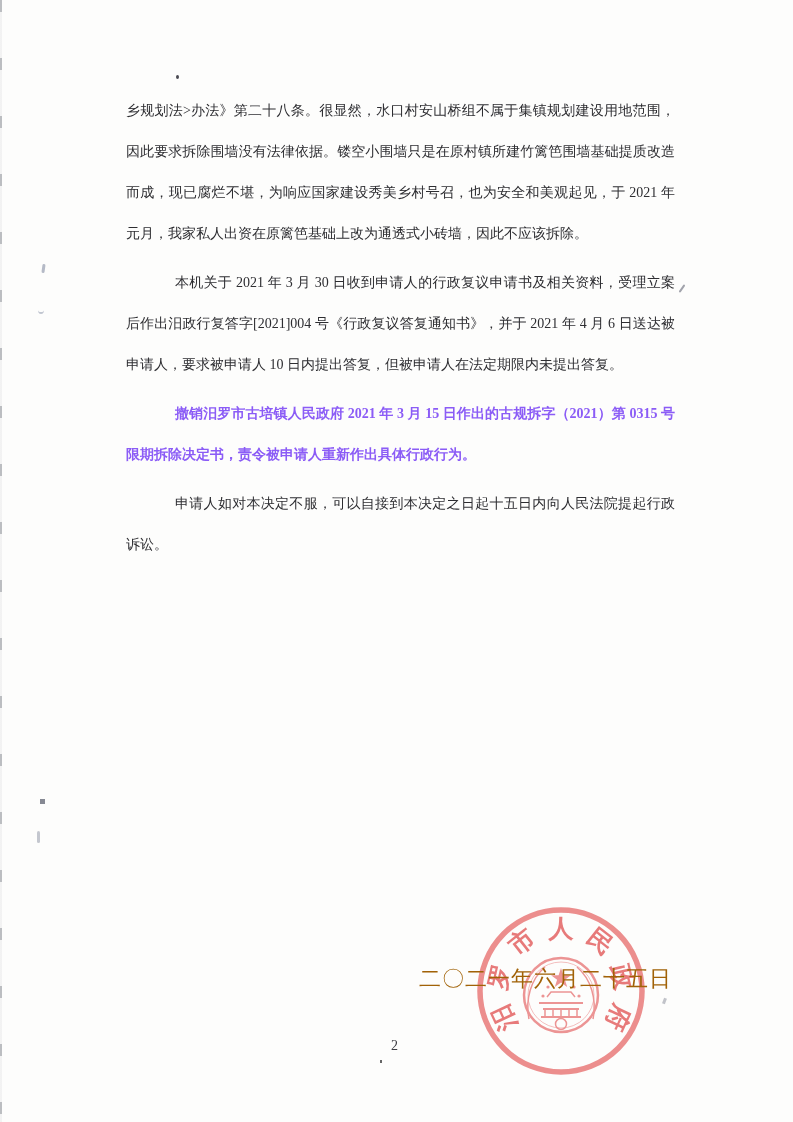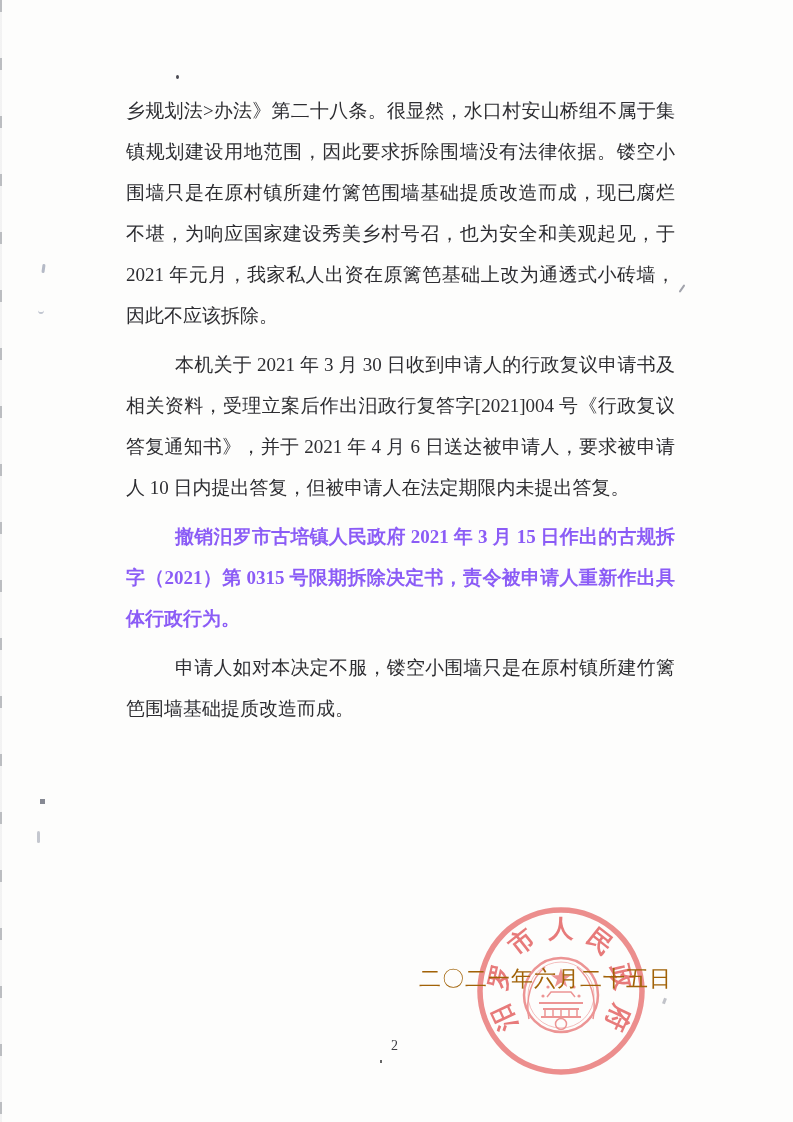--- a/index.html
+++ b/index.html
@@ -10,21 +10,21 @@
   }
   .page{position:absolute;inset:0;overflow:hidden;}
   .scan-edge{
     position:absolute;left:0;top:0;width:2px;height:1122px;
     background:repeating-linear-gradient(180deg,
       rgba(90,95,105,.40) 0 12px,
       rgba(150,150,160,.10) 12px 58px);
   }
   .doc-body{
     position:absolute;left:126px;top:90px;width:549px;
-    color:#2d2d31;font-size:19px;line-height:41px;
+    color:#2d2d31;font-size:14px;line-height:41px;
     text-align:justify;
   }
   .para{margin:0;}
   .para.indent{text-indent:49px;margin-top:8px;}
   .para.bold{font-weight:bold;color:#8b5cf6;}
   .date-line{
     position:absolute;left:419px;top:964px;z-index:3;
     font-size:22px;letter-spacing:1px;color:#a16207;white-space:nowrap;
   }
   .page-number{
@@ -53,21 +53,21 @@
 <body>
 
 <div class="page">
 
   <div class="scan-edge"></div>
 
   <div class="doc-body">
       <p class="para">乡规划法&gt;办法》第二十八条。很显然，水口村安山桥组不属于集镇规划建设用地范围，因此要求拆除围墙没有法律依据。镂空小围墙只是在原村镇所建竹篱笆围墙基础提质改造而成，现已腐烂不堪，为响应国家建设秀美乡村号召，也为安全和美观起见，于 2021 年元月，我家私人出资在原篱笆基础上改为通透式小砖墙，因此不应该拆除。</p>
       <p class="para indent">本机关于 2021 年 3 月 30 日收到申请人的行政复议申请书及相关资料，受理立案后作出汨政行复答字[2021]004 号《行政复议答复通知书》，并于 2021 年 4 月 6 日送达被申请人，要求被申请人 10 日内提出答复，但被申请人在法定期限内未提出答复。</p>
       <p class="para indent bold">撤销汨罗市古培镇人民政府 2021 年 3 月 15 日作出的古规拆字（2021）第 0315 号限期拆除决定书，责令被申请人重新作出具体行政行为。</p>
-      <p class="para indent">申请人如对本决定不服，镂空小围墙只是在原村镇所建竹篱笆围墙基础提质改造而成。</p>
+      <p class="para indent">申请人如对本决定不服，可以自接到本决定之日起十五日内向人民法院提起行政诉讼。</p>
     </div>
 
   <div class="seal">
     <svg id="seal-svg" viewBox="0 0 200 200" width="200" height="200" style="color: rgb(230, 111, 111);">
       <circle cx="100" cy="100" r="81" fill="none" stroke="currentColor" stroke-width="5.5" opacity="0.85"></circle>
       <g stroke="currentColor" fill="none" opacity="0.8">
         <circle cx="100" cy="104" r="37" stroke-width="2.5"></circle>
         <circle cx="100" cy="104" r="33" stroke-width="1" opacity="0.6"></circle>
         <path d="M100 77 L102.4 84.2 L110 84.2 L103.9 88.7 L106.2 96 L100 91.5 L93.8 96 L96.1 88.7 L90 84.2 L97.6 84.2 Z" fill="currentColor" stroke="none"></path>
         <circle cx="87" cy="96" r="1.6" fill="currentColor" stroke="none"></circle>

